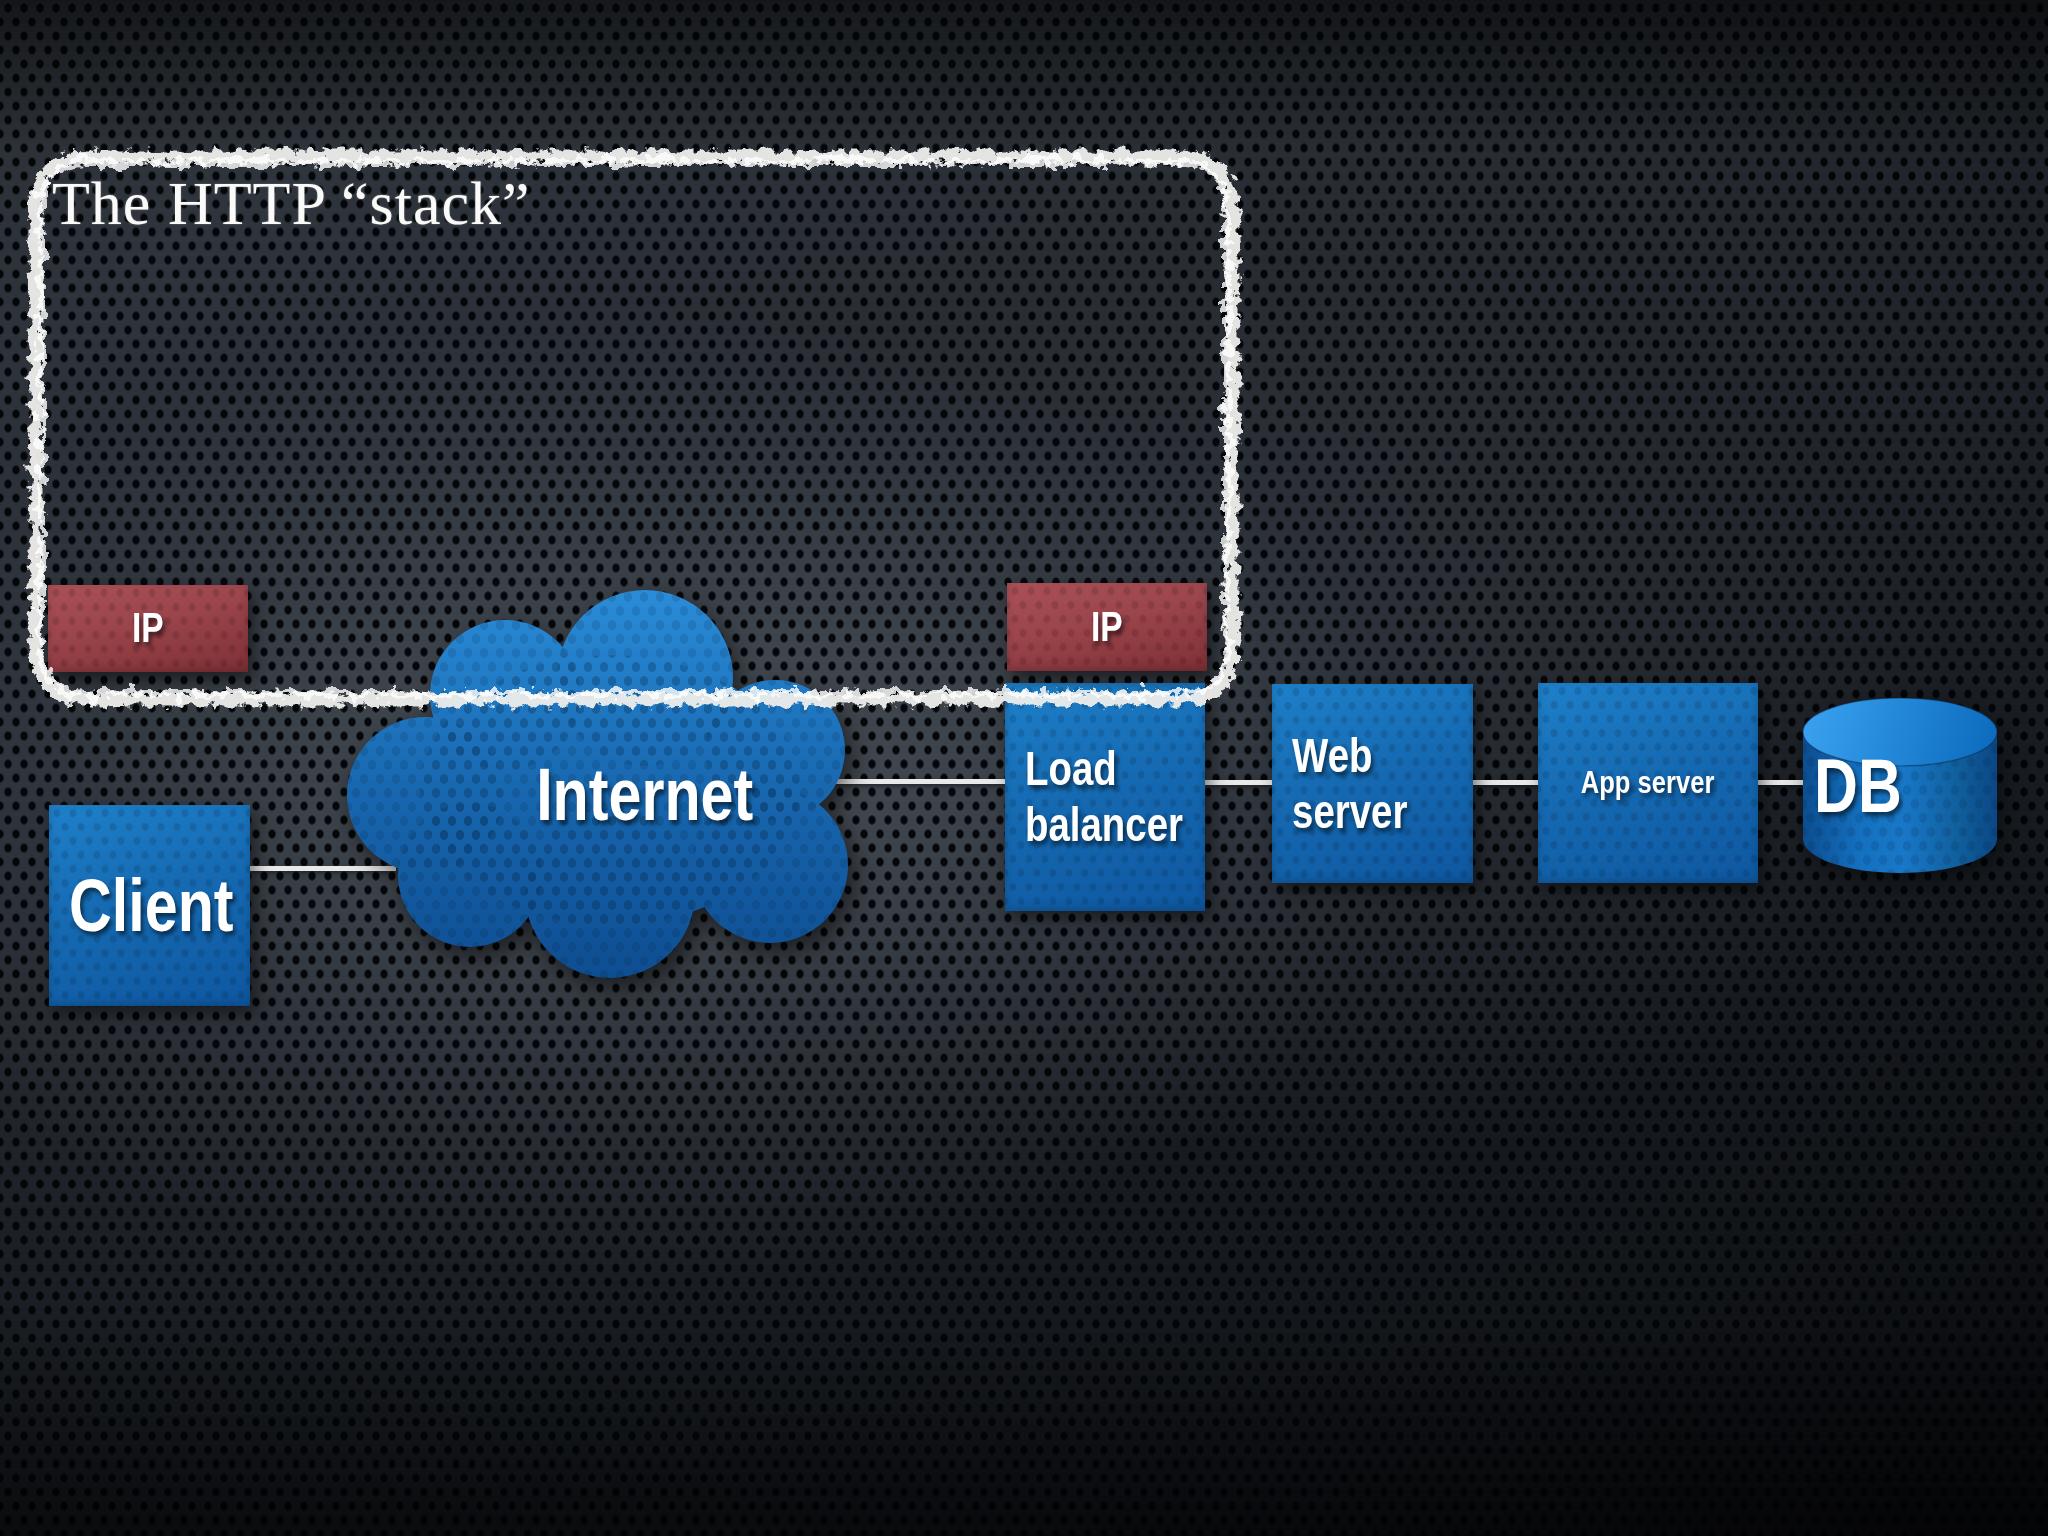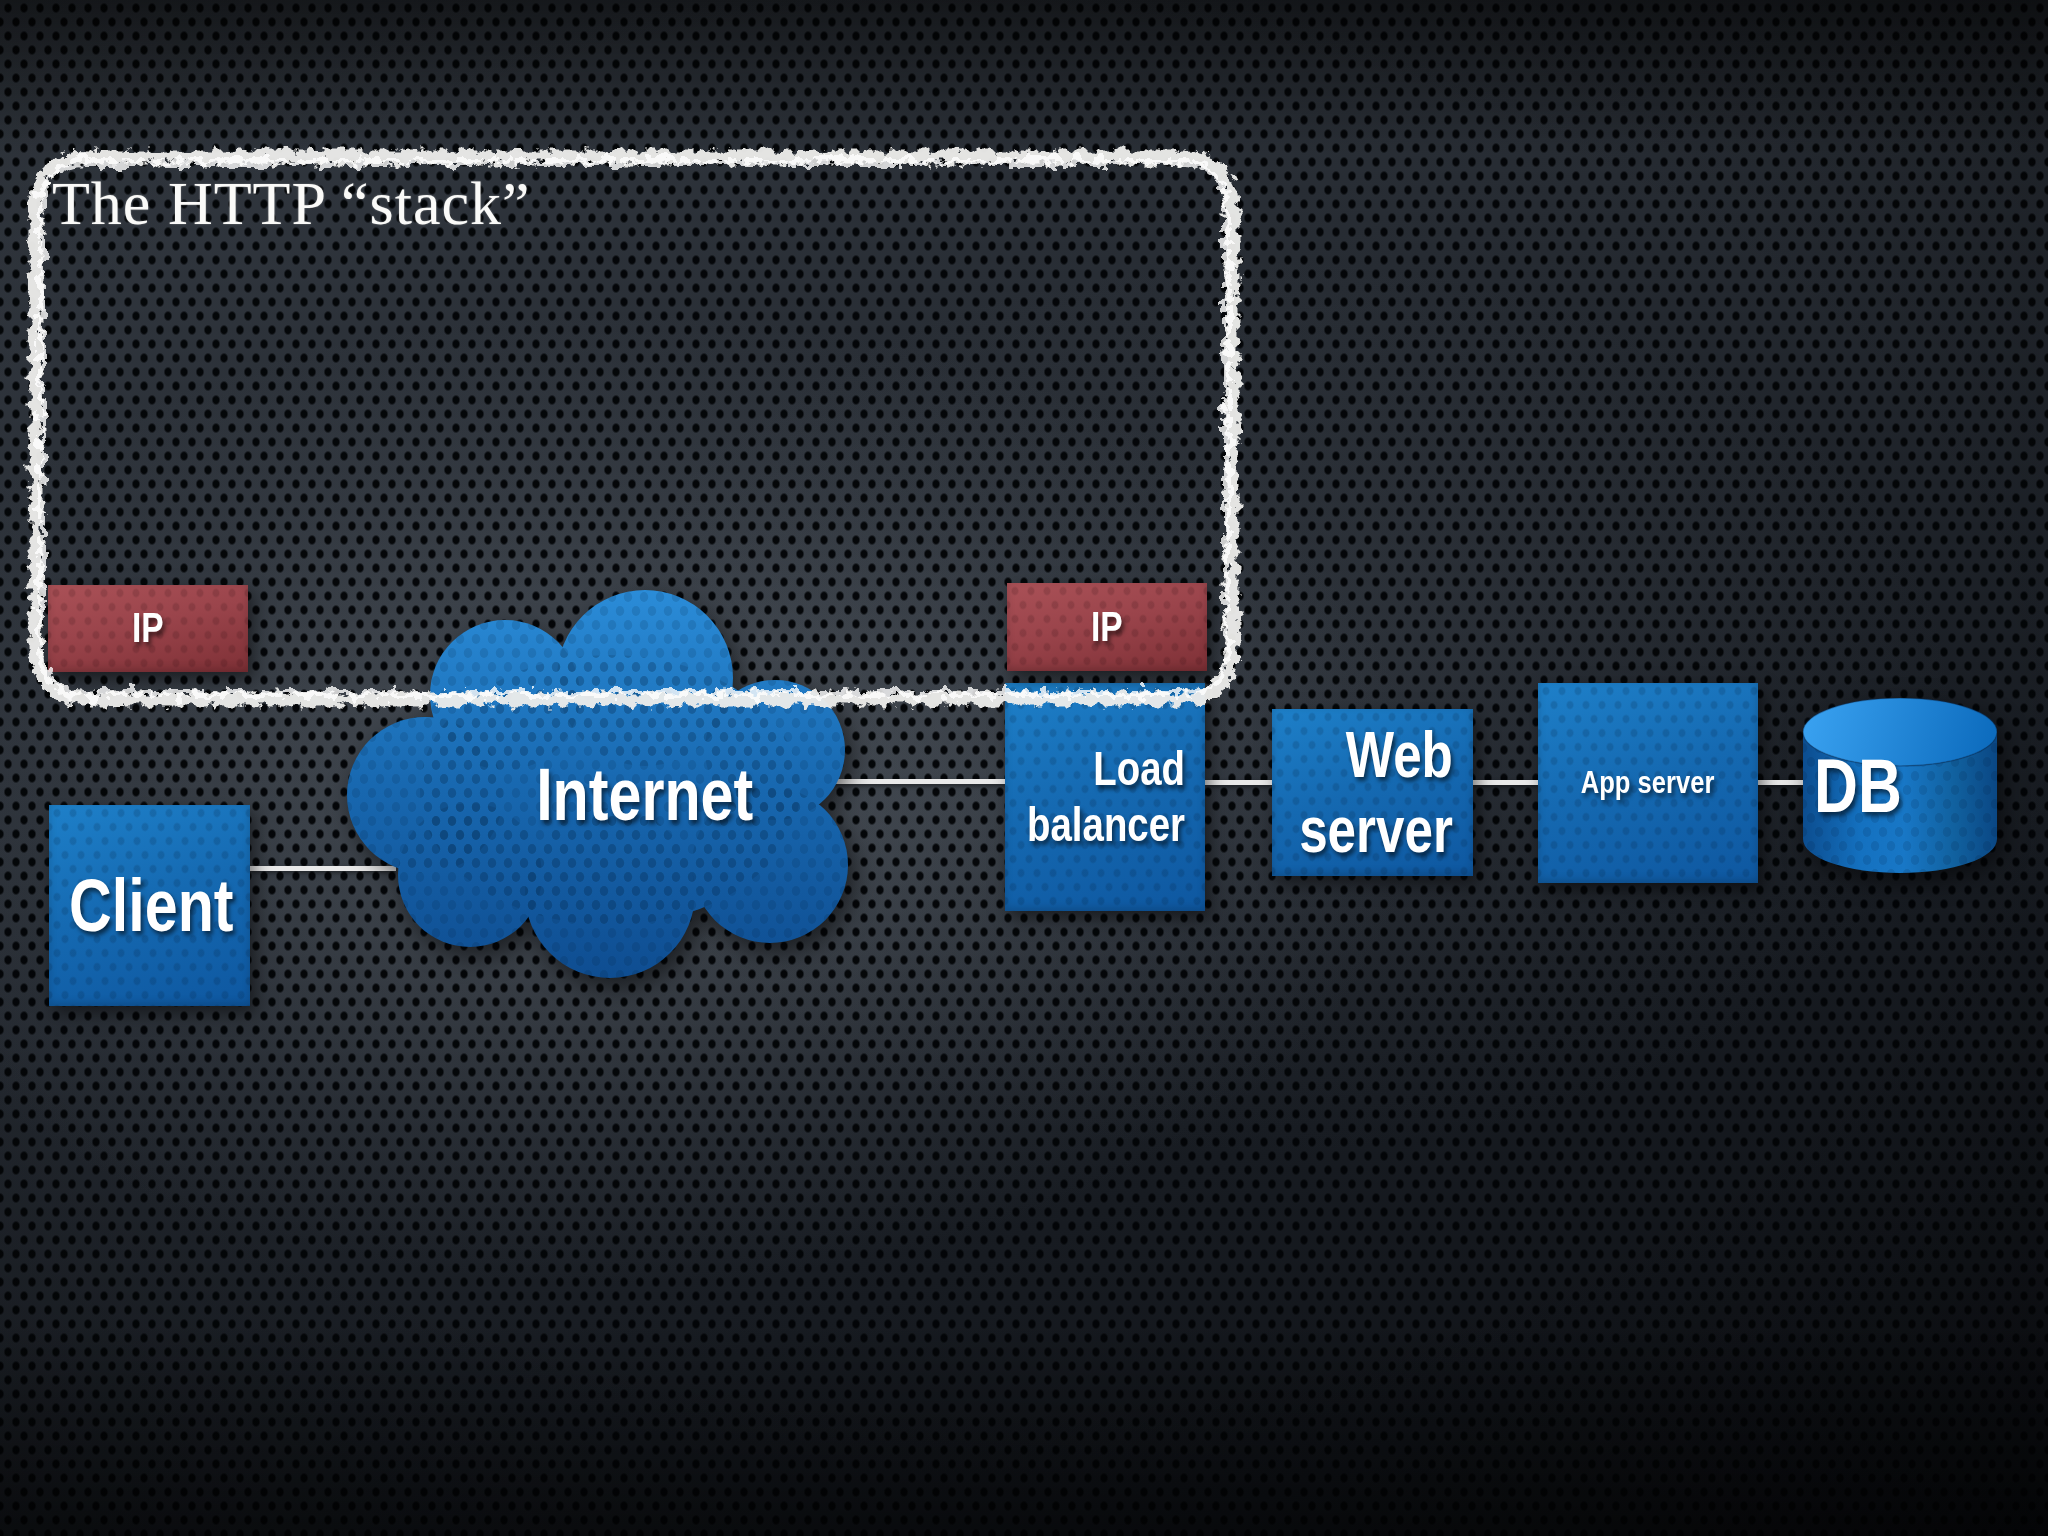--- a/index.html
+++ b/index.html
@@ -47,21 +47,21 @@
   .conn-1 { left: 250px;  top: 866px; width: 146px; }
   .conn-2 { left: 822px;  top: 779px; width: 188px; }
   .conn-3 { left: 1205px; top: 780px; width: 68px;  }
   .conn-4 { left: 1472px; top: 780px; width: 67px;  }
   .conn-5 { left: 1737px; top: 780px; width: 68px;  }
 
   
   .node {
     position: absolute; z-index: 10;
     display: flex; align-items: center; justify-content: center;
-    text-align: right; color: #fff; font-weight: bold;
+    text-align: left; color: #fff; font-weight: bold;
     box-shadow: 5px 7px 16px rgba(0,0,0,0.5), inset 0 -3px 8px rgba(0,0,0,0.18);
   }
   .blue {
     background-image:
       radial-gradient(ellipse 4.2px 5px at 8px 8px, rgba(2,22,46,0.16) 60%, rgba(2,22,46,0) 100%),
       radial-gradient(ellipse 4.2px 5px at 8px 8px, rgba(2,22,46,0.16) 60%, rgba(2,22,46,0) 100%),
       linear-gradient(162deg, #1e80c9 0%, #1569b1 48%, #0e57a0 100%);
     background-size: 16px 28px, 16px 28px, auto;
     background-position: 0 0, 8px 14px, 0 0;
   }
@@ -76,21 +76,21 @@
   .node-label {
     display: inline-block; max-width: 100%;
     transform: scaleX(0.8); transform-origin: center;
     line-height: 1.16;
     text-shadow: 3px 4px 5px rgba(0,0,0,0.55);
   }
   .ip-1    { left: 48px;   top: 585px; width: 200px; height: 87px;  font-size: 42px; }
   .ip-2    { left: 1007px; top: 583px; width: 200px; height: 88px;  font-size: 42px; }
   .client  { left: 49px;   top: 769px; width: 201px; height: 201px; font-size: 74px; margin-top: 36px; }
   .lb      { left: 1005px; top: 683px; width: 200px; height: 228px; font-size: 48px; }
-  .web     { left: 1272px; top: 684px; width: 201px; height: 167px; font-size: 64px; margin-top: 25px; }
+  .web     { left: 1272px; top: 684px; width: 201px; height: 199px; font-size: 48px; }
   .app     { left: 1538px; top: 683px; width: 220px; height: 200px; font-size: 32px; }
 
   
   .cloud-svg { position: absolute; left: 340px; top: 575px; z-index: 9;
                filter: drop-shadow(6px 9px 12px rgba(0,0,0,0.55)); }
   .cloud-label {
     position: absolute; left: 450px; top: 752px; width: 390px; z-index: 11;
     text-align: center; color: #fff; font-weight: bold; font-size: 74px;
   }
   .db-svg { position: absolute; left: 1803px; top: 698px; z-index: 10;

